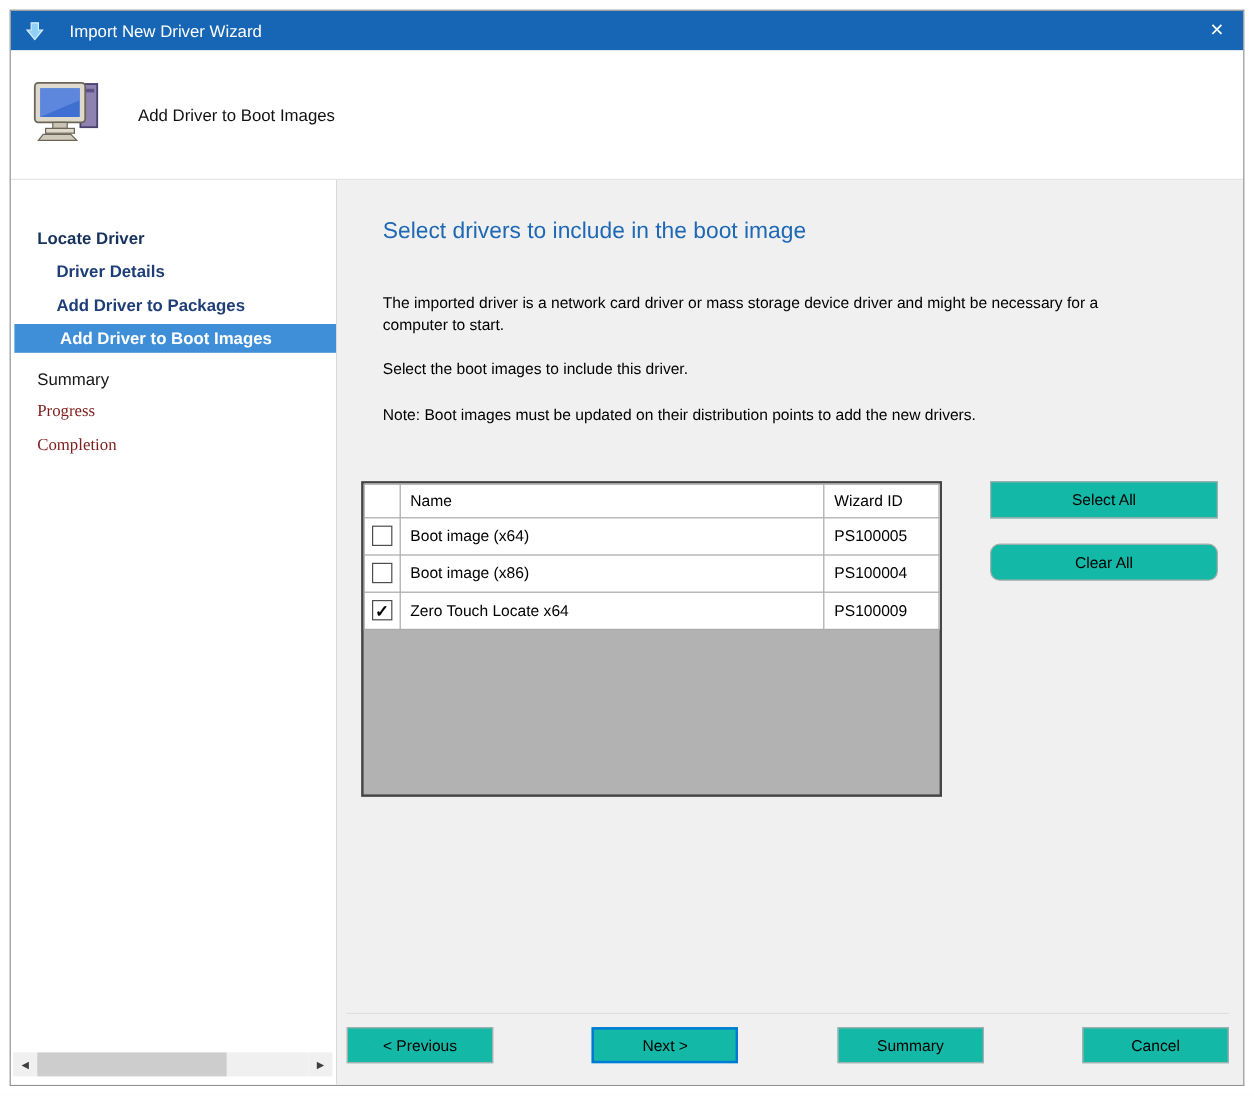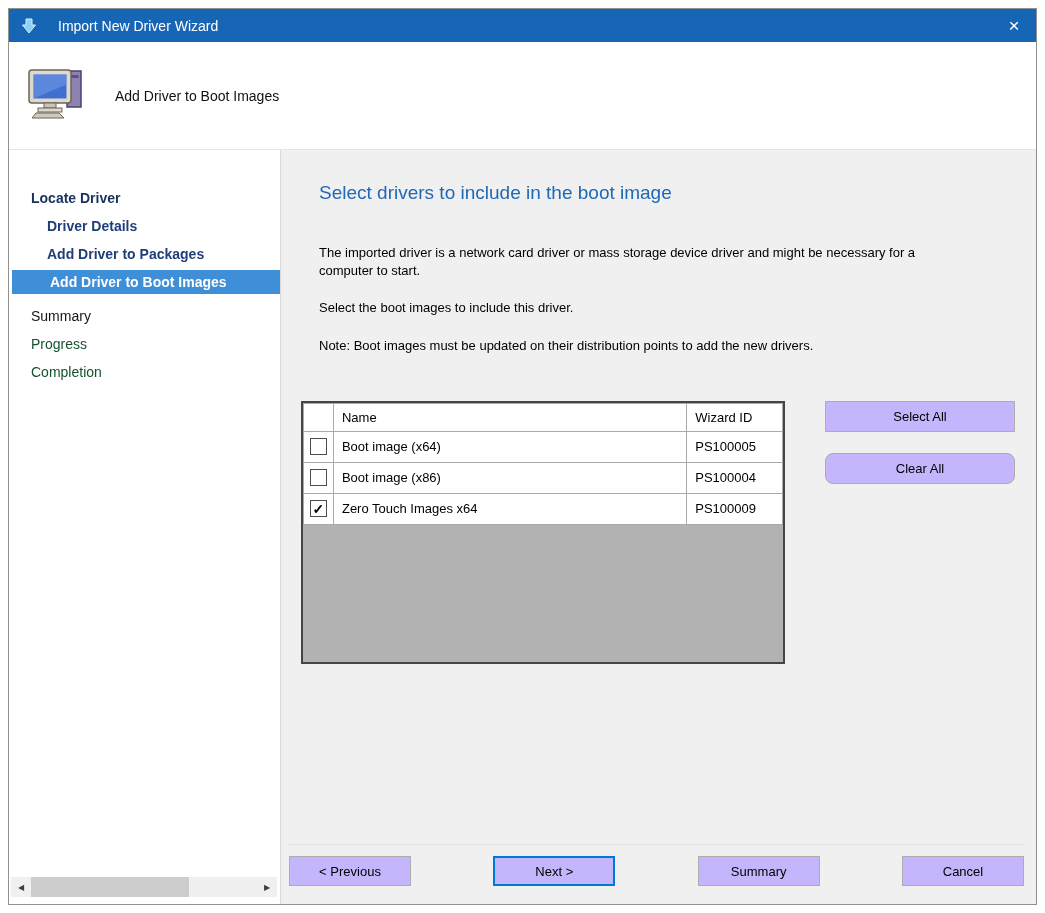--- a/index.html
+++ b/index.html
@@ -26,21 +26,21 @@
   
   .sidebar { flex:none; width:272px; background:#ffffff; border-right:1px solid #d9d9d9;
              padding-top:36px; position:relative; }
   .nav-item { font-size:14px; padding:4px 2px 4px 22px; margin-bottom:4px; }
   .nav-item.sub { padding-left:38px; }
   .nav-item.done-top { color:#17335C; font-weight:bold; }
   .nav-item.done { color:var(--step-done-blue,#1F3E78); font-weight:bold; }
   .nav-item.active { background:var(--active-step-blue,#3F8FD8); color:#ffffff; font-weight:bold;
                      margin-left:3px; white-space:nowrap; overflow:hidden; }
   .nav-item.future { color:#161616; margin-top:10px; }
-  .nav-item.disabled { color:#14532d; }
+  .nav-item.disabled { color:#7f1d1d;font-family:Liberation Serif, serif; }
 
   
   .h-scroll { position:absolute; left:2px; bottom:7px; width:266px; height:20px; display:flex; }
   .scroll-btn { flex:none; width:20px; background:#f0f0f0; color:#3e3e3e; font-size:8px;
                 display:flex; align-items:center; justify-content:center; }
   .scroll-thumb { flex:none; width:158px; background:#cdcdcd; }
   .scroll-track { flex:1; background:#f0f0f0; }
 
   
   .main { flex:1; background:var(--content-bg,#F0F0F0); display:flex; flex-direction:column; min-width:0; }
@@ -57,21 +57,21 @@
            background:#ffffff; height:31px; }
   th { height:28px; }
   .col-check { width:30px; padding:4px; text-align:center; }
   .col-name { width:358px; }
   .col-pkg { width:96px; }
   .checkbox { display:inline-flex; width:17px; height:17px; border:1px solid #4d4d4d; background:#ffffff;
               align-items:center; justify-content:center; font-size:14px; font-weight:bold; color:#000;
               line-height:1; vertical-align:middle; }
 
   
-  .btn { font-family:"Liberation Sans", sans-serif; font-size:13px; color:#000000; background:#c4b5fd;
+  .btn { font-family:"Liberation Sans", sans-serif; font-size:13px; color:#000000; background:#14b8a6;
          border:1px solid #adadad; height:31px; }
   .side-buttons { margin-left:20px; display:flex; flex-direction:column; }
   .side-buttons .btn { width:190px; }
   .side-buttons .btn + .btn { margin-top:21px;border-radius:8px; }
 
   
   .footer { flex:none; height:60px; margin:0 12px 0 8px; border-top:1px solid #dfdfdf;
             padding-top:11px; display:flex; justify-content:space-between; gap:11px; }
   .footer .btn { width:122px; height:30px; }
   .footer .btn.default { border:2px solid var(--default-button-border,#0078D7); }
@@ -150,21 +150,21 @@
                   <td>Boot image (x64)</td>
                   <td>PS100005</td>
                 </tr>
                 <tr>
                   <td class="col-check"><span class="checkbox"></span></td>
                   <td>Boot image (x86)</td>
                   <td>PS100004</td>
                 </tr>
                 <tr>
                   <td class="col-check"><span class="checkbox checked">✓</span></td>
-                  <td>Zero Touch Images x64</td>
+                  <td>Zero Touch Locate x64</td>
                   <td>PS100009</td>
                 </tr>
               </tbody>
             </table>
           </div>
 
           <div class="side-buttons">
             <button class="btn">Select All</button>
             <button class="btn">Clear All</button>
           </div>

